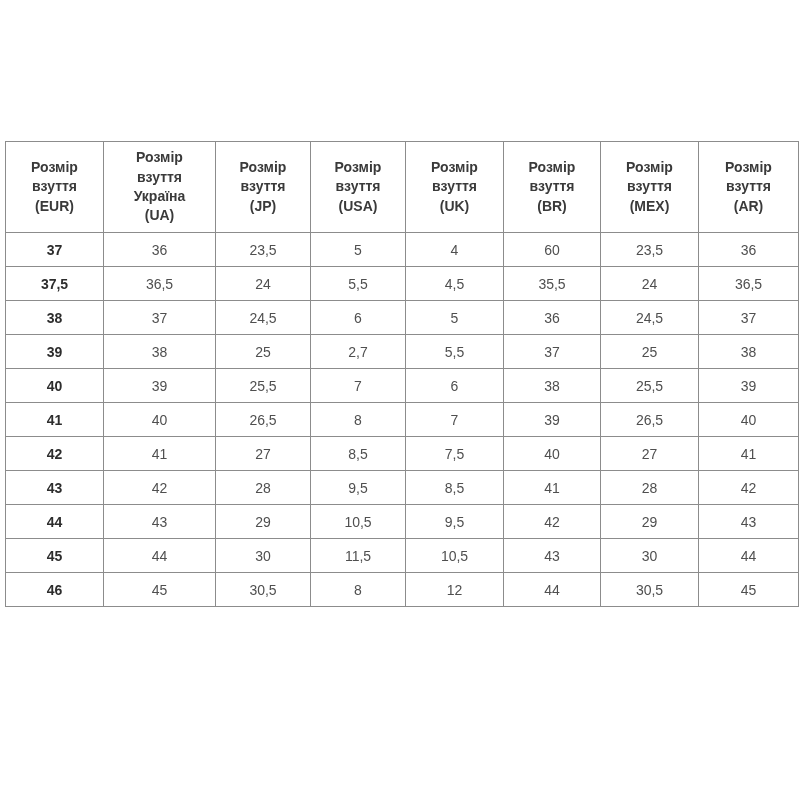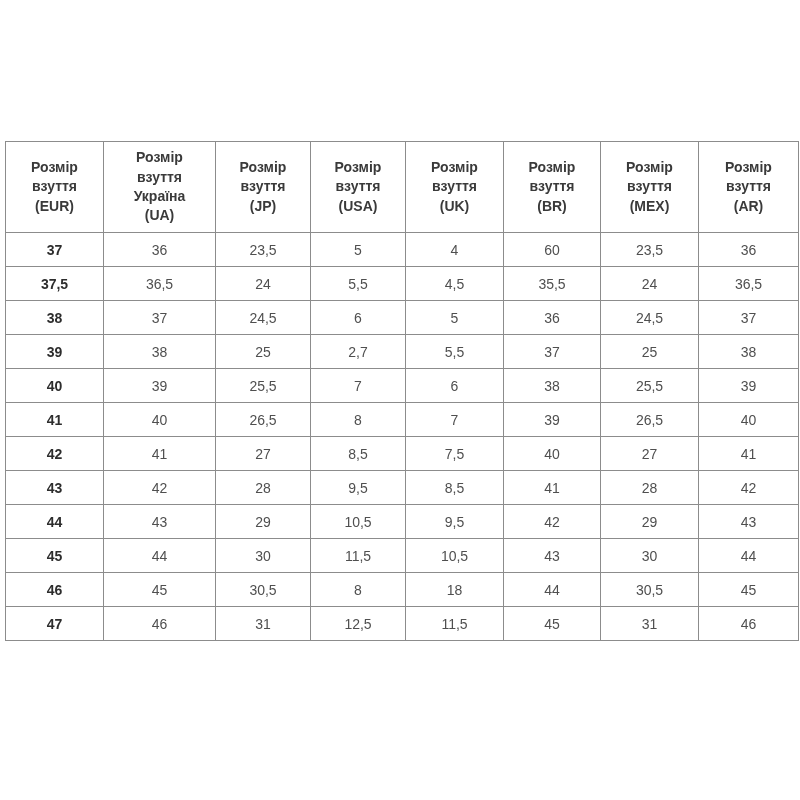--- a/index.html
+++ b/index.html
@@ -202,30 +202,20 @@
           <td>10,5</td>
           <td>43</td>
           <td>30</td>
           <td>44</td>
         </tr>
         <tr>
           <td class="first-col">46</td>
           <td>45</td>
           <td>30,5</td>
           <td>8</td>
-          <td>18</td>
+          <td>12</td>
           <td>44</td>
           <td>30,5</td>
           <td>45</td>
-        </tr>
-        <tr>
-          <td class="first-col">47</td>
-          <td>46</td>
-          <td>31</td>
-          <td>12,5</td>
-          <td>11,5</td>
-          <td>45</td>
-          <td>31</td>
-          <td>46</td>
         </tr>
       </tbody>
   </table>
 </div>
 
 </body></html>

